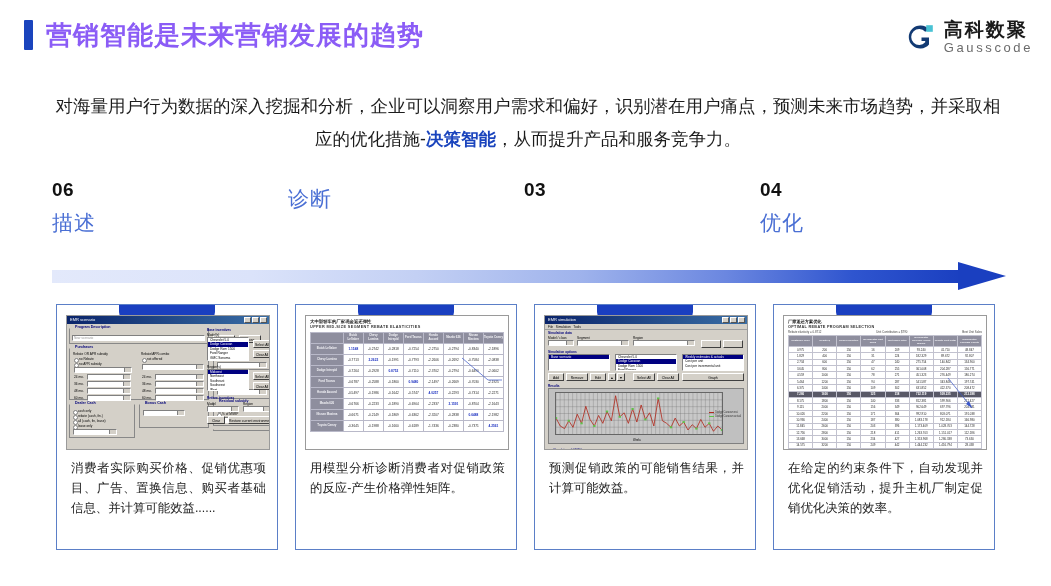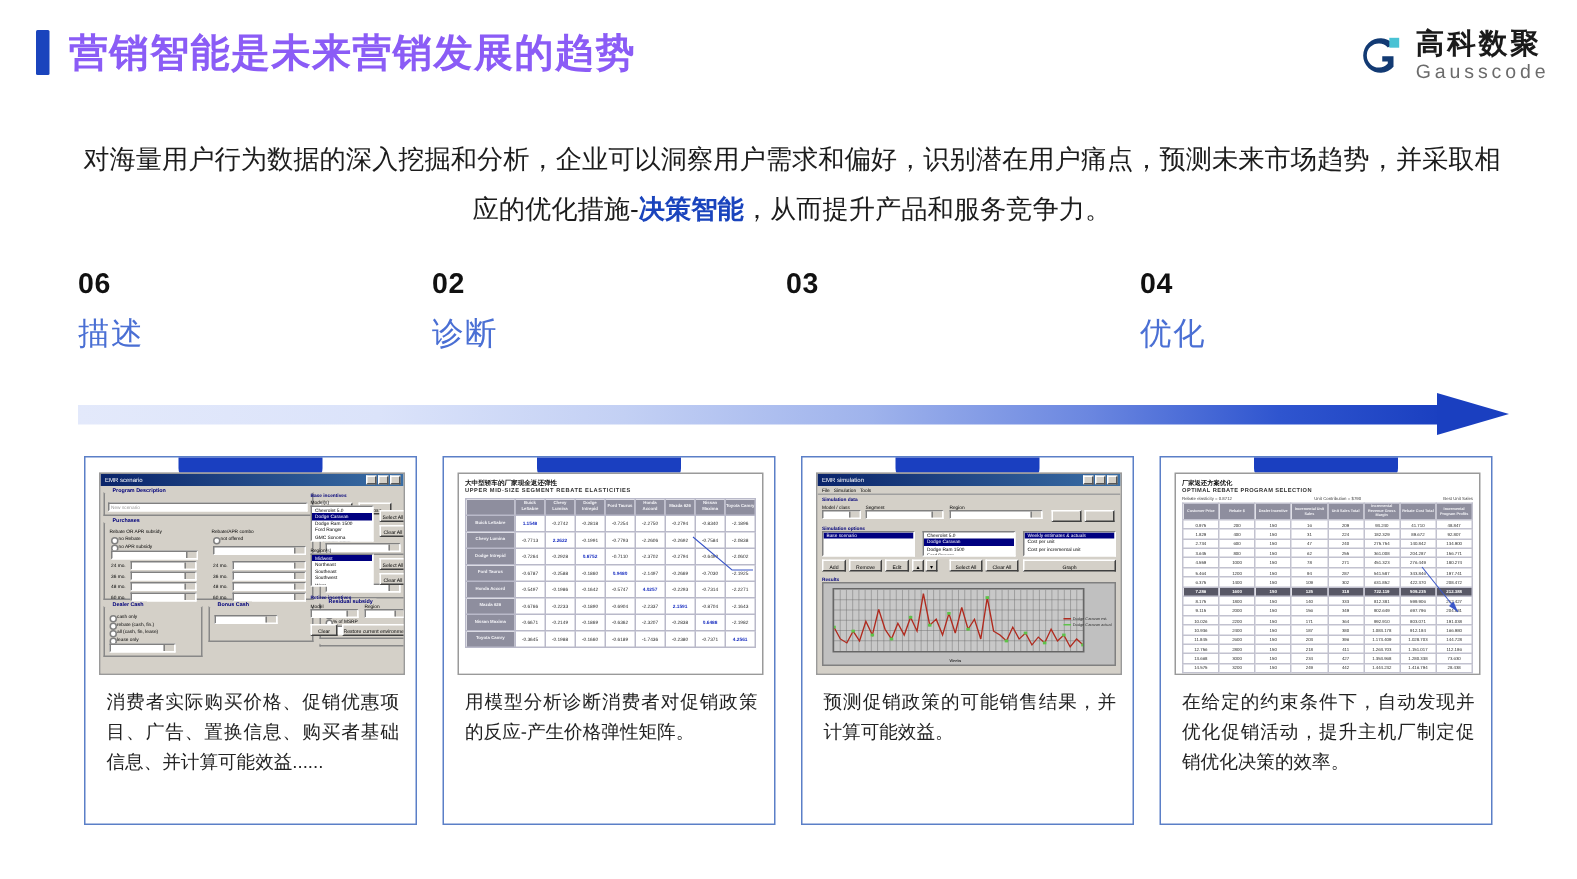--- a/index.html
+++ b/index.html
@@ -207,21 +207,20 @@
   </div>
 
   <div class="para"><span>对海量用户行为数据的深入挖掘和分析，企业可以洞察用户需求和偏好，识别潜在用户痛点，预测未来市场趋势，并采取相应的优化措施-</span><span class="hl">决策智能</span><span>，从而提升产品和服务竞争力。</span></div>
 
   <div class="stages">
     <div class="stage" style="left:0px">
       <div class="stage-num">06</div>
       <div class="stage-label">描述</div>
     </div>
     <div class="stage" style="left:236px">
-      <div class="stage-num">02</div>
       <div class="stage-label">诊断</div>
     </div>
     <div class="stage" style="left:472px">
       <div class="stage-num">03</div>
     </div>
     <div class="stage" style="left:708px">
       <div class="stage-num">04</div>
       <div class="stage-label">优化</div>
     </div>
   </div>

